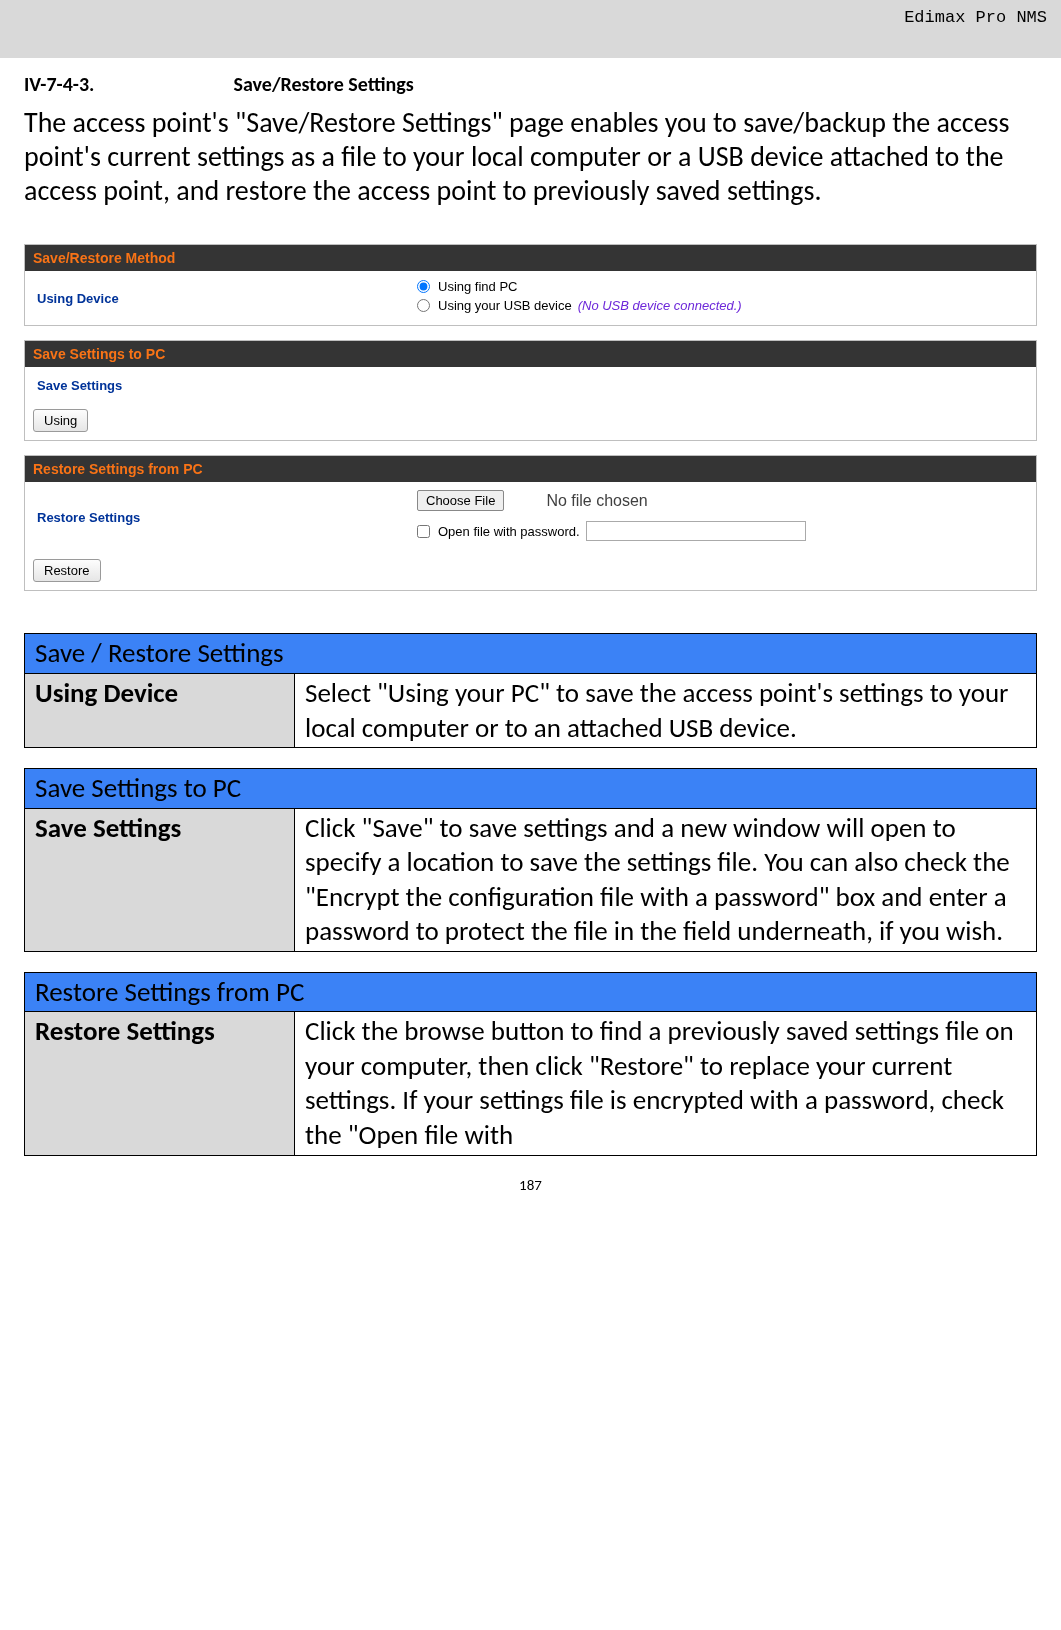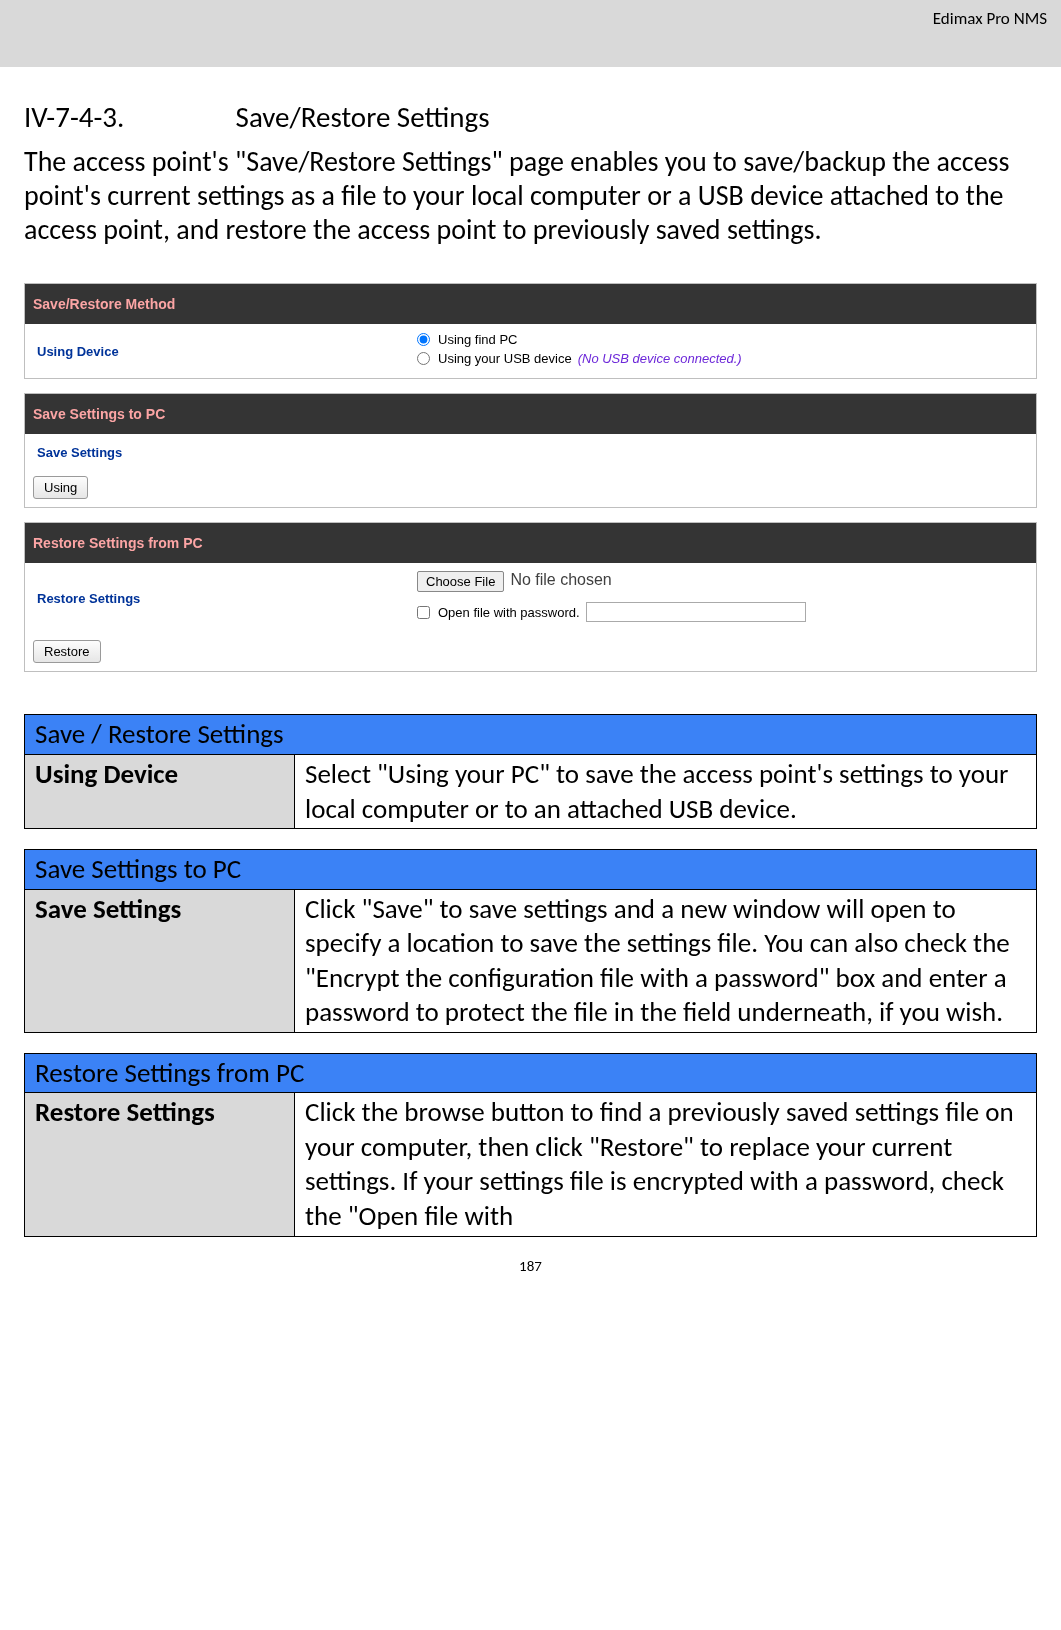--- a/index.html
+++ b/index.html
@@ -5,58 +5,58 @@
   * { box-sizing: border-box; }
   body {
     margin: 0;
     font-family: Calibri, Arial, sans-serif;
     background: #fff;
     color: #000;
     width: 1061px;
   }
   .top-gray-bar {
     background: #d9d9d9;
-    height: 67px;
+    height: 58px;
     position: relative;
+    font-family: Liberation Mono, monospace;
   }
   .top-header-text {
     position: absolute;
     right: 14px;
     top: 8px;
     font-size: 17px;
     color: #000;
   }
   .page {
     padding: 14px 24px 0 24px;
   }
   .section-heading {
-    font-weight: normal;
-    font-size: 29px;
-    margin-top: 18px;
+    font-weight: bold;
+    font-size: 20px;
     margin-bottom: 10px;
   }
   .section-heading .num { display:inline-block; width: 205px; }
   .intro-para {
     font-size: 28px;
     line-height: 1.22;
     margin-bottom: 36px;
   }
   
   .panel {
     border: 1px solid #bfbfbf;
     margin-bottom: 14px;
     background: #fff;
     font-family: Arial, sans-serif;
   }
   .panel-header {
     background: #343434;
-    color: #fca5a5;
+    color: #f97316;
     font-weight: bold;
     font-size: 14px;
-    padding: 12px 8px;
+    padding: 5px 8px;
   }
   .panel-body {
     display: flex;
     align-items: center;
     padding: 8px 8px 8px 12px;
     font-size: 13px;
     color: #000;
     min-height: 36px;
   }
   .panel-label {
@@ -182,21 +182,21 @@
       <div class="panel-label">Save Settings</div>
     </div>
     <button class="native-btn">Using</button>
   </div>
 
   <div class="panel">
     <div class="panel-header">Restore Settings from PC</div>
     <div class="panel-body">
       <div class="panel-label">Restore Settings</div>
       <div class="panel-right restore-right">
-        <div style="display:flex;align-items:flex-start;">
+        <div style="display:flex;align-items:center;gap:36px;">
           <button class="file-btn">Choose File</button>
           <span class="file-status">No file chosen</span>
         </div>
         <div class="check-row">
           <input type="checkbox" style="">
           <span>Open file with password.</span>
           <input type="text" class="text-input" style="">
         </div>
       </div>
     </div>

